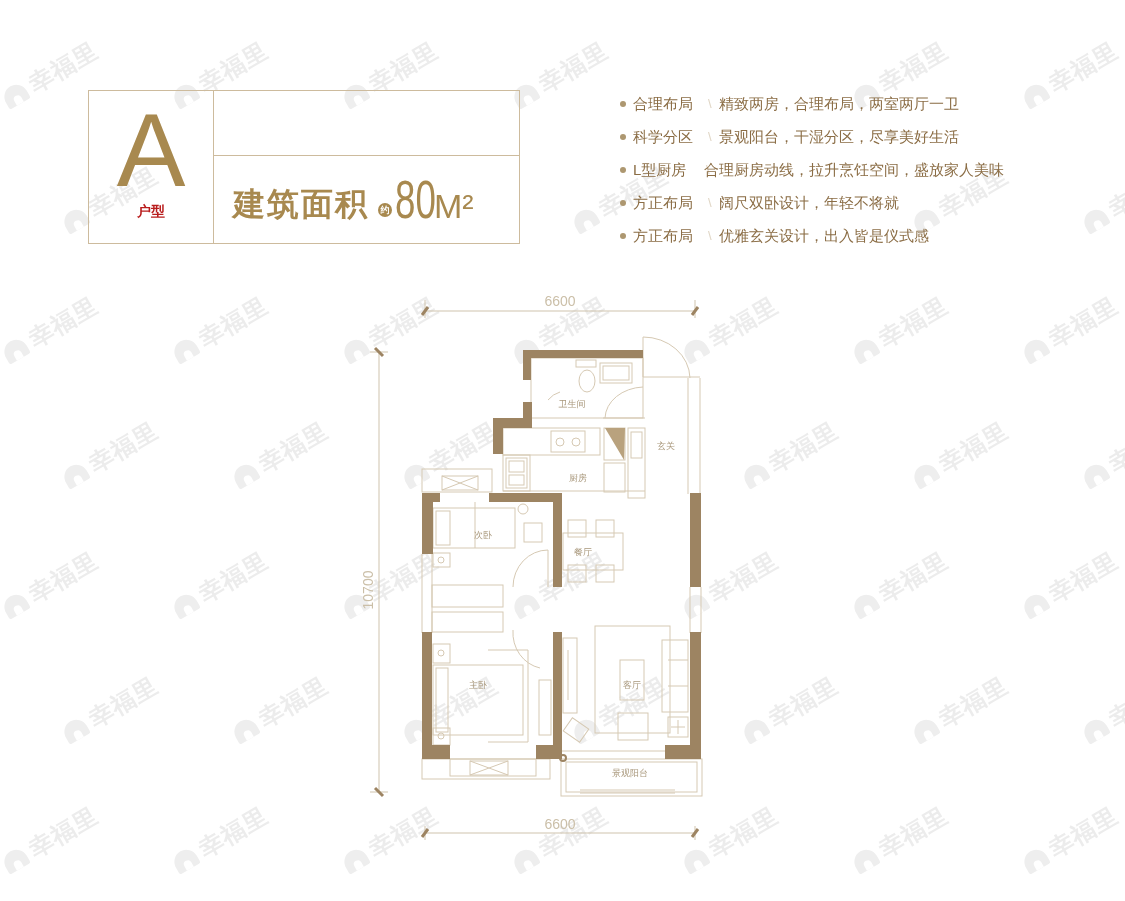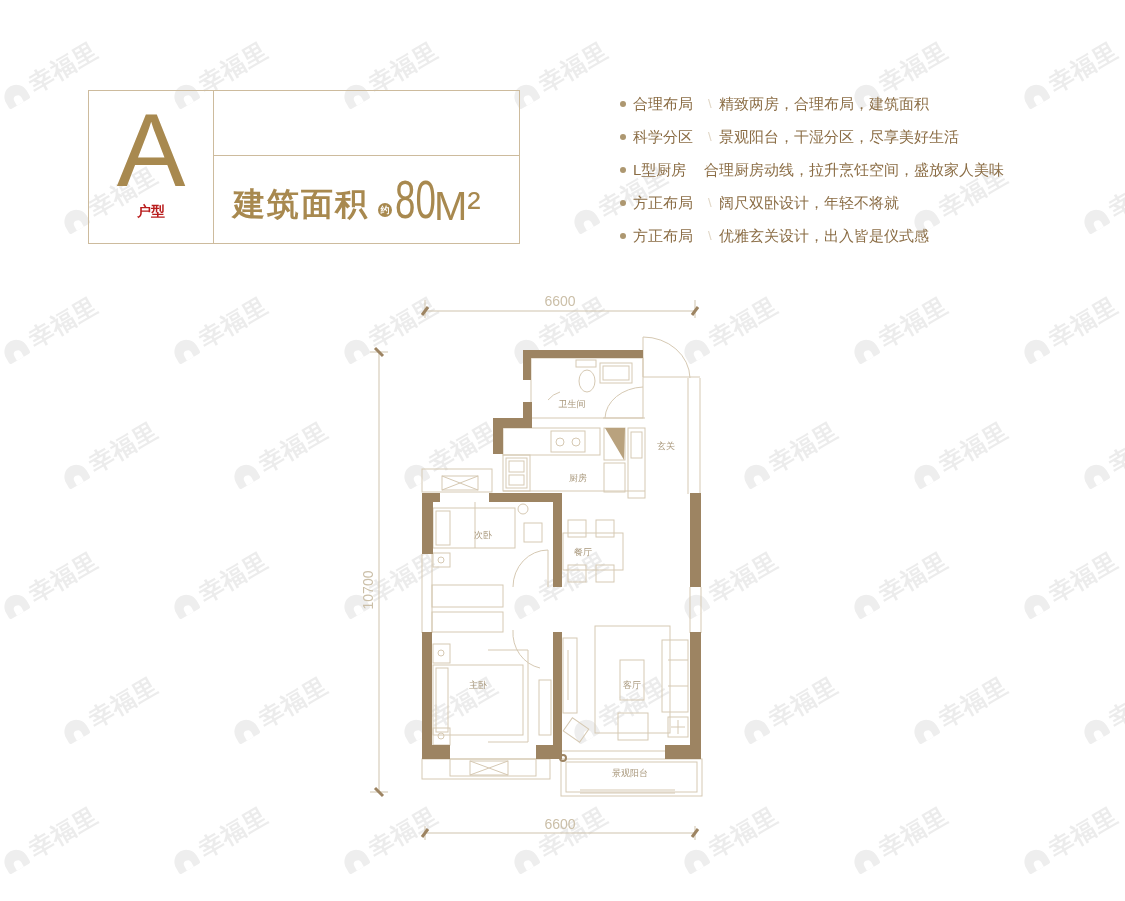--- a/index.html
+++ b/index.html
@@ -25,21 +25,21 @@
   .type-label { position:absolute; left:0; width:124px; top:112px; text-align:center;
           font-size:14px; color:#b91c1c; font-weight:bold; }
   .layout-text { position:absolute; left:144px; top:14px; font-size:32px; line-height:40px;
           color:#a8894f; font-weight:bold; letter-spacing:2px; white-space:nowrap; }
   .area-label { position:absolute; left:144px; top:93px; font-size:32px; line-height:40px;
           color:#a8894f; font-weight:bold; letter-spacing:2px; white-space:nowrap; }
   .approx-badge { position:absolute; left:289px; top:112px; width:14px; height:14px; border-radius:50%;
           background:#a8894f; color:#ffffff; font-size:9px; line-height:14px; text-align:center; font-weight:bold; }
   .area-value { position:absolute; left:306px; top:80px; font-size:54px; line-height:56px;
           color:#a8894f; transform:scaleX(0.68); transform-origin:left top; white-space:nowrap; }
-  .area-unit { position:absolute; left:345px; top:95px; font-size:40px; line-height:40px;
+  .area-unit { position:absolute; left:345px; top:95px; font-size:34px; line-height:40px;
           color:#a8894f; white-space:nowrap; }
 
   
   .feat { position:absolute; left:620px; height:18px; font-size:15px; line-height:18px;
           color:#8b6d45; white-space:nowrap; }
   .feat .dot { position:absolute; left:0; top:6px; width:6px; height:6px; border-radius:50%; background:#ad9770; }
   .feat .ftitle { position:absolute; left:13px; top:0; }
   .feat .fsep { position:absolute; left:88px; top:0; color:#e0d6c5; font-size:13px; }
   .feat .fdesc { position:absolute; left:99px; top:0; }
 
@@ -244,21 +244,21 @@
   <div class="approx-badge">约</div>
   <div class="area-value">80</div>
   <div class="area-unit">M²</div>
 </div>
 
 <div>
   <div class="feat" style="top:95px">
     <span class="dot"></span>
     <span class="ftitle">合理布局</span>
     <span class="fsep">\</span>
-    <span class="fdesc">精致两房，合理布局，建筑面积</span>
+    <span class="fdesc">精致两房，合理布局，两室两厅一卫</span>
   </div>
   <div class="feat" style="top:128px">
     <span class="dot"></span>
     <span class="ftitle">科学分区</span>
     <span class="fsep">\</span>
     <span class="fdesc">景观阳台，干湿分区，尽享美好生活</span>
   </div>
   <div class="feat" style="top:161px">
     <span class="dot"></span>
     <span class="ftitle">L型厨房</span>

